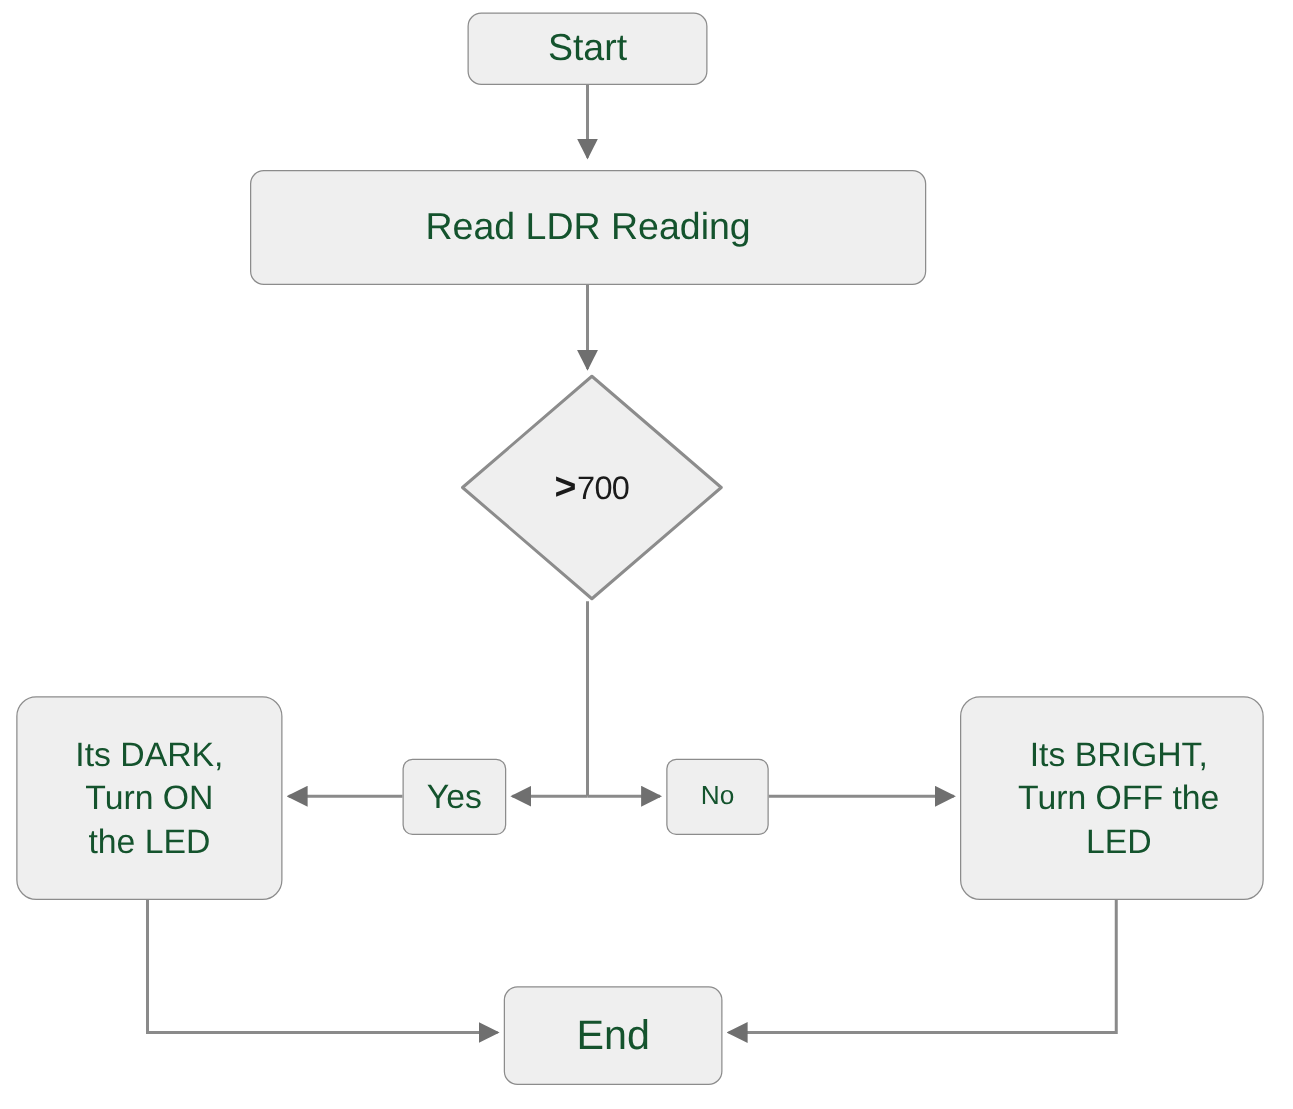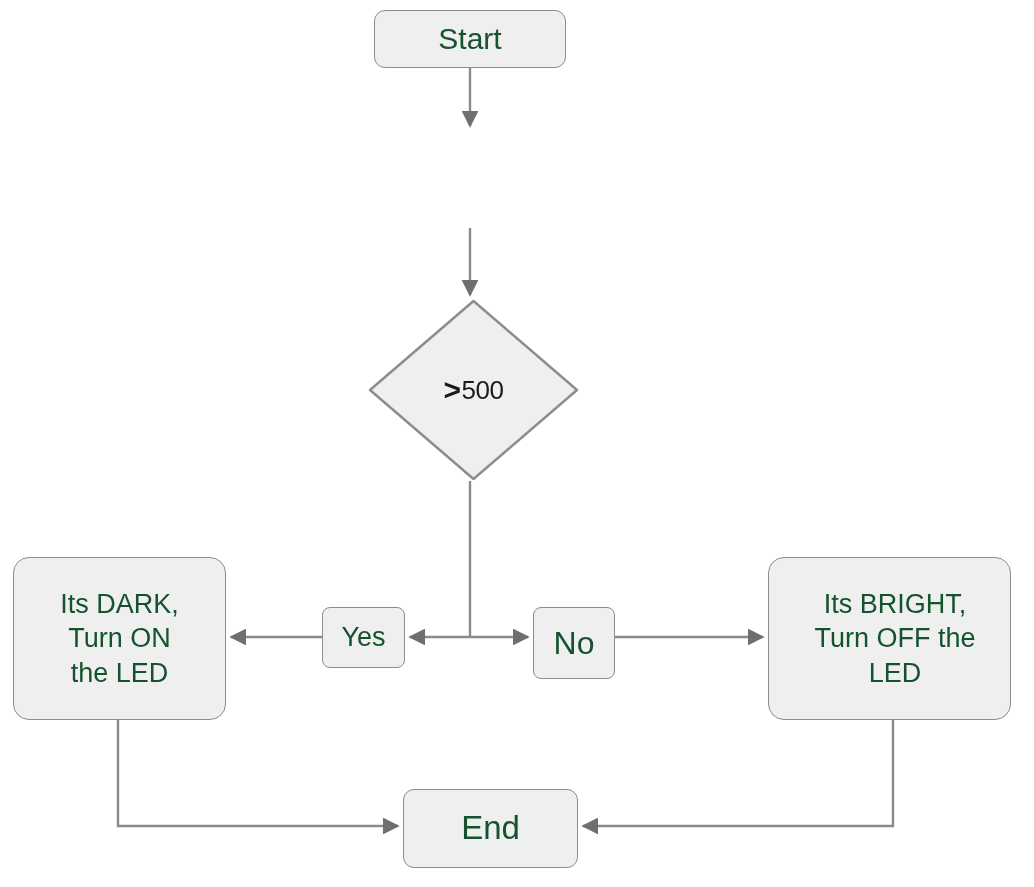--- a/index.html
+++ b/index.html
@@ -100,22 +100,22 @@
     top: 607px;
     width: 83px;
     height: 61px;
     font-size: 27px;
     border-radius: 8px;
   }
   .node-no {
     left: 533px;
     top: 607px;
     width: 82px;
-    height: 72px;
-    font-size: 32px;
+    height: 61px;
+    font-size: 21px;
     border-radius: 8px;
   }
   .node-end {
     left: 403px;
     top: 789px;
     width: 175px;
     height: 79px;
     font-size: 33px;
   }
   #edges {
@@ -156,28 +156,29 @@
       <path d="M 615 637 L 763 637" marker-end="url(#arrow)"></path>
 
       <path d="M 118 720 L 118 826 L 398 826" marker-end="url(#arrow)"></path>
 
       <path d="M 893 720 L 893 826 L 583 826" marker-end="url(#arrow)"></path>
     </g>
   </svg>
 
   <div class="node rounded node-start">Start</div>
 
+  <div class="node rounded node-read">Read LDR Reading</div>
 
   <div class="decision-wrap">
     <svg width="211" height="182" viewBox="0 0 211 182" xmlns="http://www.w3.org/2000/svg">
       <polygon points="105.5,2 209,91 105.5,180 2,91" fill="#efefef" stroke="#8c8c8c" stroke-width="2.4" stroke-linejoin="round"></polygon>
     </svg>
     <div class="decision-label">
       <span class="gt">&gt;</span>
-        <span>500</span>
+        <span>700</span>
     </div>
   </div>
 
   <div class="node node-dark">Its DARK,
 Turn ON
 the LED</div>
 
   <div class="node node-yes">Yes</div>
 
   <div class="node node-no">No</div>

